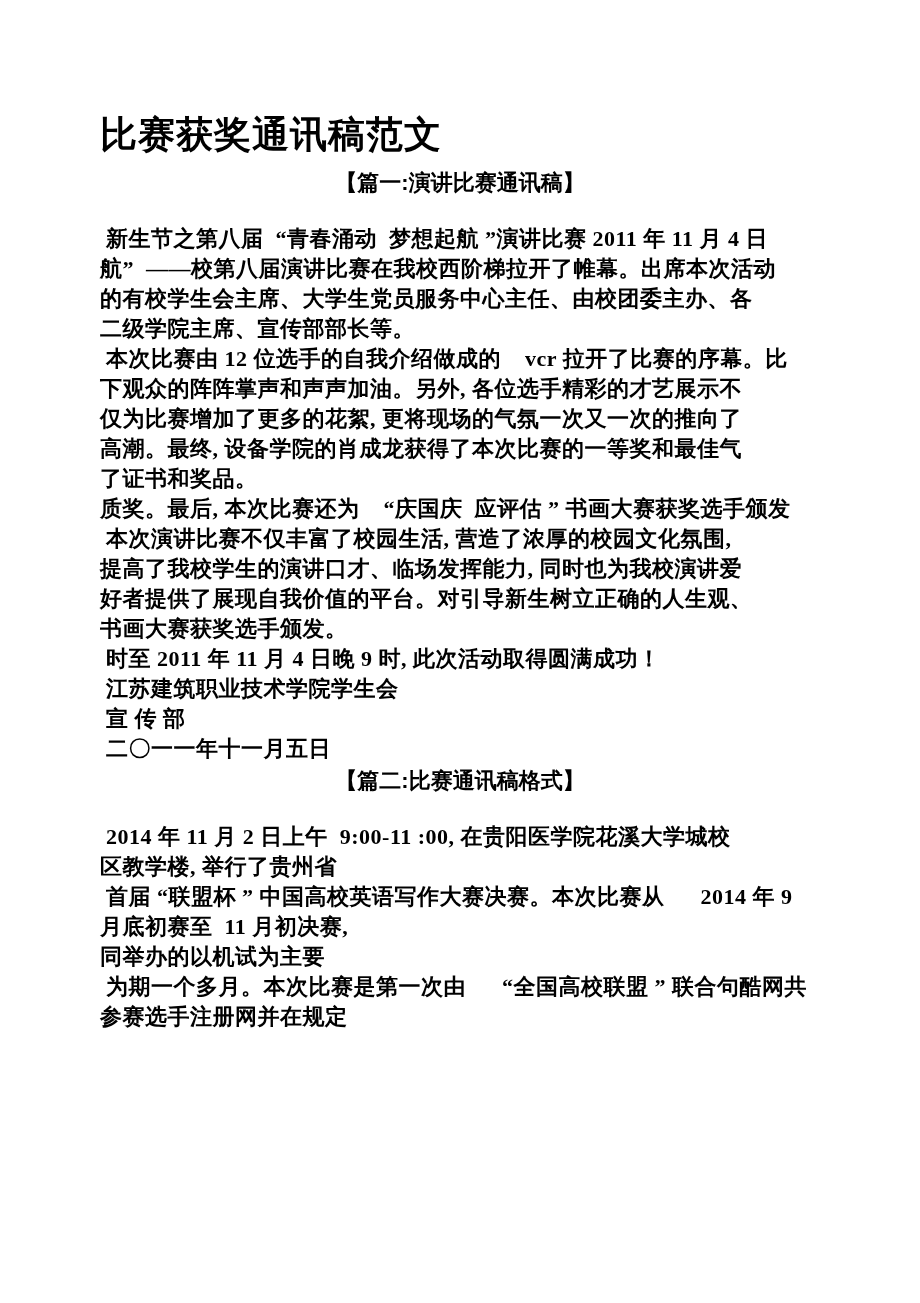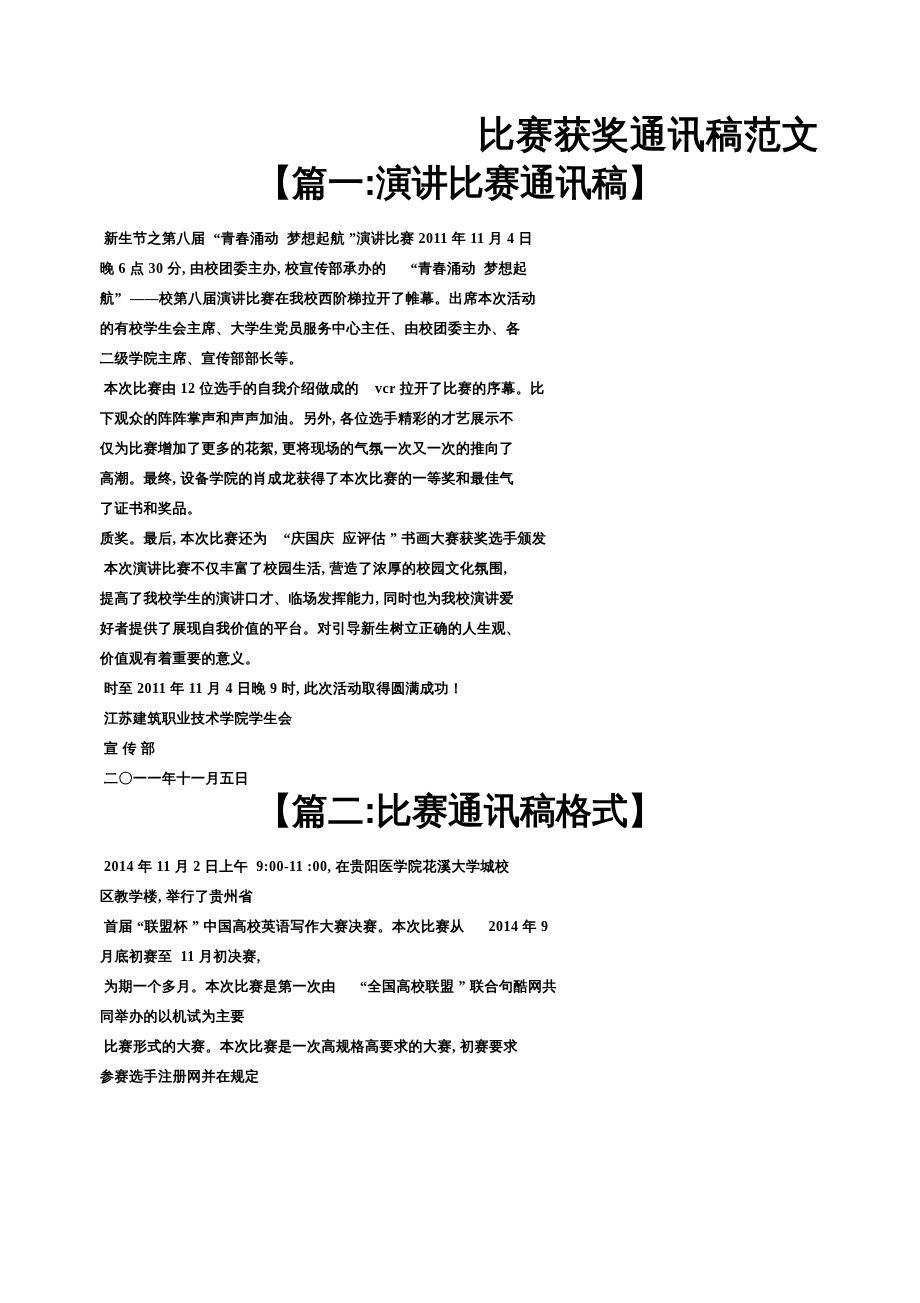--- a/index.html
+++ b/index.html
@@ -15,91 +15,89 @@
     color: #000000;
     overflow: hidden;
     font-family: "Liberation Serif", serif;
   }
   .content {
     padding: 0 100px;
   }
   .doc-title {
     margin: 0;
     padding-top: 112px;
-    text-align: right;
+    text-align: left;
     font-family: "Liberation Sans", sans-serif;
     font-size: 37px;
     line-height: 46px;
     font-weight: 700;
     letter-spacing: 1px;
   }
   .section-heading {
     margin: 0;
     text-align: center;
     font-family: "Liberation Sans", sans-serif;
-    font-size: 36px;
+    font-size: 22px;
     line-height: 34px;
     font-weight: 700;
   }
   .section-heading.first {
     margin-top: 8px;
   }
   .section-heading.second {
     margin-top: 0px;
   }
   .para {
     margin-top: 24px;
   }
   .line {
-    font-size: 14px;
+    font-size: 22px;
     line-height: 30px;
     font-weight: 600;
     white-space: pre-wrap;
     letter-spacing: 0.5px;
   }
 </style>
 </head>
 <body>
 
 <div class="page">
   <div class="content">
 
     <h1 class="doc-title">比赛获奖通讯稿范文</h1>
 
     <h2 class="section-heading first">【篇一:演讲比赛通讯稿】</h2>
 
     <div class="para">
       <div class="line"> 新生节之第八届  “青春涌动  梦想起航 ”演讲比赛 2011 年 11 月 4 日</div>
-      <div class="line">晚 6 点 30 分, 由校团委主办, 校宣传部承办的      “青春涌动  梦想起</div>
       <div class="line">航”  ——校第八届演讲比赛在我校西阶梯拉开了帷幕。出席本次活动</div>
       <div class="line">的有校学生会主席、大学生党员服务中心主任、由校团委主办、各</div>
       <div class="line">二级学院主席、宣传部部长等。</div>
       <div class="line"> 本次比赛由 12 位选手的自我介绍做成的    vcr 拉开了比赛的序幕。比</div>
       <div class="line">下观众的阵阵掌声和声声加油。另外, 各位选手精彩的才艺展示不</div>
       <div class="line">仅为比赛增加了更多的花絮, 更将现场的气氛一次又一次的推向了</div>
       <div class="line">高潮。最终, 设备学院的肖成龙获得了本次比赛的一等奖和最佳气</div>
       <div class="line">了证书和奖品。</div>
       <div class="line">质奖。最后, 本次比赛还为    “庆国庆  应评估 ” 书画大赛获奖选手颁发</div>
       <div class="line"> 本次演讲比赛不仅丰富了校园生活, 营造了浓厚的校园文化氛围,</div>
       <div class="line">提高了我校学生的演讲口才、临场发挥能力, 同时也为我校演讲爱</div>
       <div class="line">好者提供了展现自我价值的平台。对引导新生树立正确的人生观、</div>
-      <div class="line">价值观有着重要的意义。</div>
+      <div class="line">书画大赛获奖选手颁发。</div>
       <div class="line"> 时至 2011 年 11 月 4 日晚 9 时, 此次活动取得圆满成功！</div>
       <div class="line"> 江苏建筑职业技术学院学生会</div>
       <div class="line"> 宣 传 部</div>
       <div class="line"> 二〇一一年十一月五日</div>
     </div>
 
     <h2 class="section-heading second">【篇二:比赛通讯稿格式】</h2>
 
     <div class="para">
       <div class="line"> 2014 年 11 月 2 日上午  9:00-11 :00, 在贵阳医学院花溪大学城校</div>
       <div class="line">区教学楼, 举行了贵州省</div>
       <div class="line"> 首届 “联盟杯 ” 中国高校英语写作大赛决赛。本次比赛从      2014 年 9</div>
       <div class="line">月底初赛至  11 月初决赛,</div>
+      <div class="line">同举办的以机试为主要</div>
       <div class="line"> 为期一个多月。本次比赛是第一次由      “全国高校联盟 ” 联合句酷网共</div>
-      <div class="line">同举办的以机试为主要</div>
-      <div class="line"> 比赛形式的大赛。本次比赛是一次高规格高要求的大赛, 初赛要求</div>
       <div class="line">参赛选手注册网并在规定</div>
     </div>
 
   </div>
 </div>
 
 </body></html>

